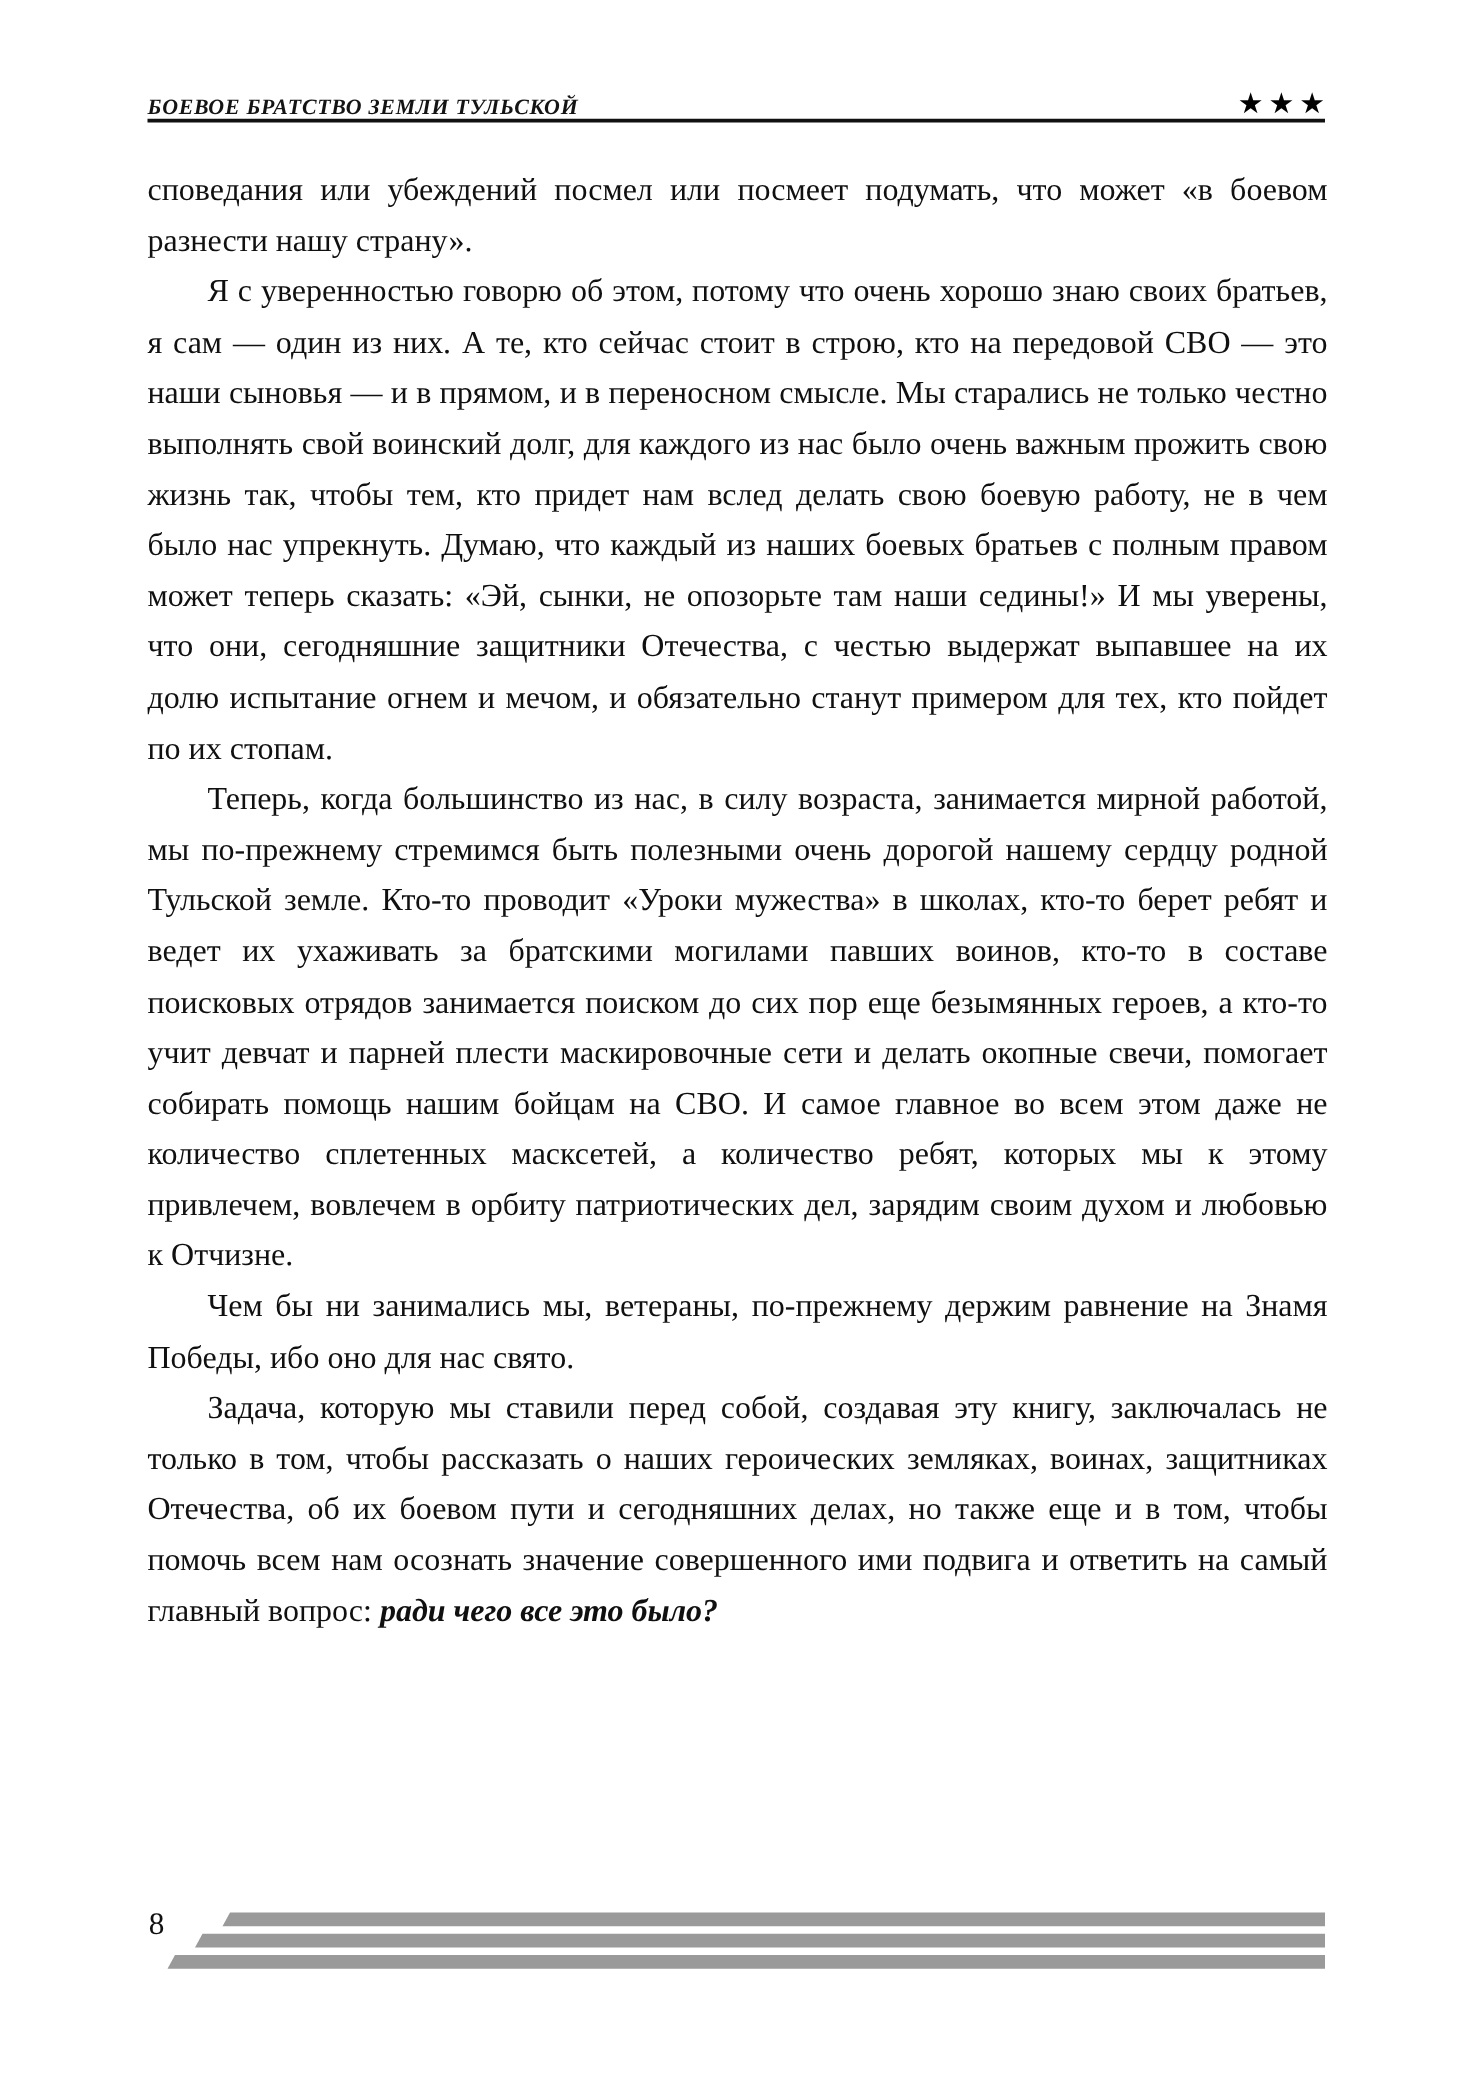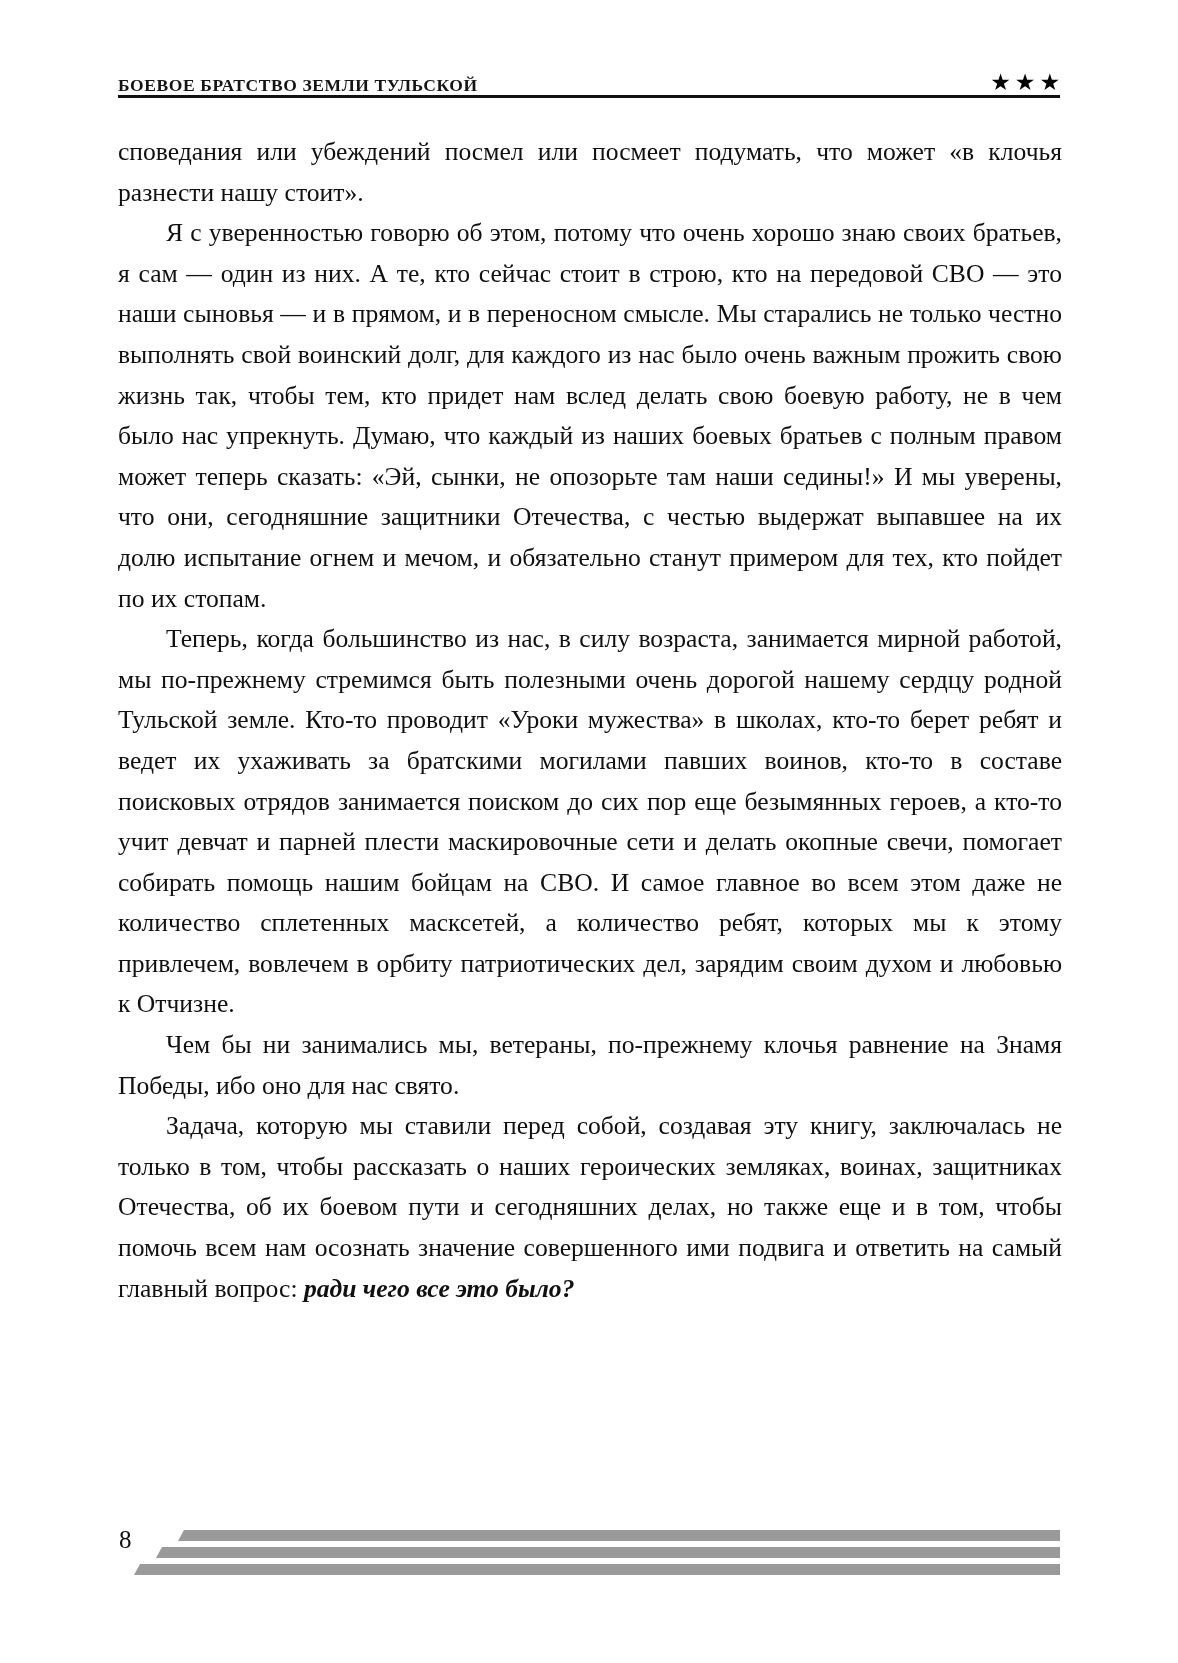--- a/index.html
+++ b/index.html
@@ -27,20 +27,21 @@
     top: 52px;
     width: 942px;
     height: 42px;
     display: flex;
     align-items: flex-end;
     justify-content: space-between;
   }
 
   .running-head-title {
     font-family: "Liberation Serif", "DejaVu Serif", serif;
+    font-style: italic;
     font-weight: 700;
     font-size: 17.5px;
     letter-spacing: 0.6px;
     line-height: 1;
     color: #141414;
     white-space: nowrap;
   }
 
   .running-head-stars {
     display: flex;
@@ -132,24 +133,24 @@
     <div class="running-head-title">БОЕВОЕ БРАТСТВО ЗЕМЛИ ТУЛЬСКОЙ</div>
     <div class="running-head-stars">
       <span class="star">★</span>
       <span class="star">★</span>
       <span class="star">★</span>
     </div>
   </div>
   <div class="head-rule"></div>
 
   <div class="textblock">
-    <p class="no-indent">споведания или убеждений посмел или посмеет подумать, что может «в клочья разнести нашу стоит».</p>
+    <p class="no-indent">споведания или убеждений посмел или посмеет подумать, что может «в боевом разнести нашу страну».</p>
     <p class="indent">Я с уверенностью говорю об этом, потому что очень хорошо знаю своих братьев, я сам — один из них. А те, кто сейчас стоит в строю, кто на передовой СВО — это наши сыновья — и в прямом, и в переносном смысле. Мы старались не только честно выполнять свой воинский долг, для каждого из нас было очень важным прожить свою жизнь так, чтобы тем, кто придет нам вслед делать свою боевую работу, не в чем было нас упрекнуть. Думаю, что каждый из наших боевых братьев с полным правом может теперь сказать: «Эй, сынки, не опозорьте там наши седины!» И мы уверены, что они, сегодняшние защитники Отечества, с честью выдержат выпавшее на их долю испытание огнем и мечом, и обязательно станут примером для тех, кто пойдет по их стопам.</p>
     <p class="indent">Теперь, когда большинство из нас, в силу возраста, занимается мирной работой, мы по-прежнему стремимся быть полезными очень дорогой нашему сердцу родной Тульской земле. Кто-то проводит «Уроки мужества» в школах, кто-то берет ребят и ведет их ухаживать за братскими могилами павших воинов, кто-то в составе поисковых отрядов занимается поиском до сих пор еще безымянных героев, а кто-то учит девчат и парней плести маскировочные сети и делать окопные свечи, помогает собирать помощь нашим бойцам на СВО. И самое главное во всем этом даже не количество сплетенных масксетей, а количество ребят, которых мы к этому привлечем, вовлечем в орбиту патриотических дел, зарядим своим духом и любовью к Отчизне.</p>
-    <p class="indent">Чем бы ни занимались мы, ветераны, по-прежнему клочья равнение на Знамя Победы, ибо оно для нас свято.</p>
+    <p class="indent">Чем бы ни занимались мы, ветераны, по-прежнему держим равнение на Знамя Победы, ибо оно для нас свято.</p>
     <p class="indent"><span>Задача, которую мы ставили перед собой, создавая эту книгу, заключалась не только в том, чтобы рассказать о наших героических земляках, воинах, защитниках Отечества, об их боевом пути и сегодняшних делах, но также еще и в том, чтобы помочь всем нам осознать значение совершенного ими подвига и ответить на самый главный вопрос: </span><span class="emph-bold-italic">ради чего все это было?</span></p>
   </div>
 
   <div class="folio">8</div>
 
   <div class="footer-rule-group">
     <svg viewBox="0 0 930 56" preserveAspectRatio="none" aria-hidden="true">
       <polygon points="54,2  930,2  930,13 48,13" fill="#9a9a9a"></polygon>
       <polygon points="32,19 930,19 930,30 26,30" fill="#9a9a9a"></polygon>
       <polygon points="10,36 930,36 930,47 4,47" fill="#9a9a9a"></polygon>

